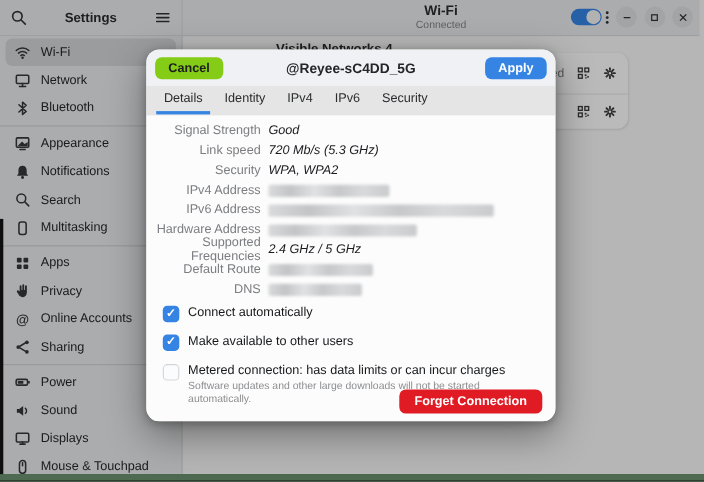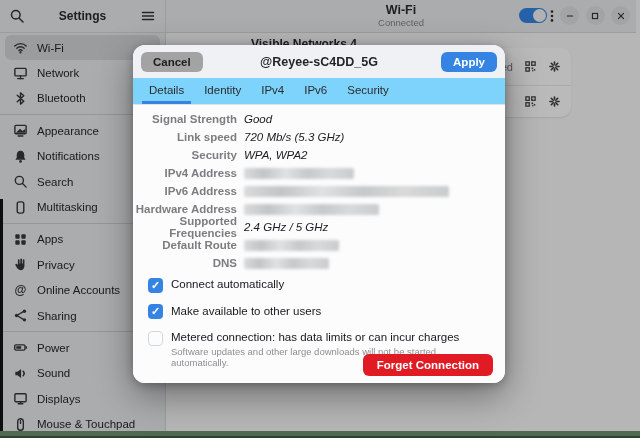--- a/index.html
+++ b/index.html
@@ -54,30 +54,30 @@
   .black-strip{position:absolute;left:0;top:199px;width:3px;height:232px;background:#0e0e0e;z-index:6;}
   
   .dialog{position:absolute;left:133px;top:45px;width:372px;height:338px;background:#fcfcfc;
     border-radius:12px;z-index:10;overflow:hidden;
     box-shadow:0 12px 36px rgba(0,0,0,0.40),0 2px 8px rgba(0,0,0,0.25);}
   .dlg-header{height:33px;background:#eff1f4;display:flex;align-items:center;padding:0 8px;
     justify-content:space-between;}
   .dlg-title{font-size:12.5px;font-weight:bold;color:#242528;position:absolute;left:0;right:0;
     text-align:center;pointer-events:none;}
   .btn{font-size:11.5px;font-weight:bold;border-radius:6px;padding:4px 12px;z-index:1;}
-  .btn-cancel{background:#a3a3a3;color:#1c1d1f;}
+  .btn-cancel{background:#84cc16;color:#1c1d1f;}
   .btn-apply{color:#fff;}
   .dlg-tabs{height:26px;display:flex;gap:6px;padding:0 9px;border-bottom:1px solid #e3e4e6;
-    background:#7dd3fc;}
+    background:#e5e5e5;}
   .tab{display:flex;align-items:center;padding:0 7px;font-size:11.5px;color:#2a2b2d;
     border-bottom:3px solid transparent;box-sizing:border-box;}
   .dlg-body{position:relative;height:calc(100% - 60px);background:#fcfcfc;}
   .details{padding-top:5px;}
   .drow{display:flex;align-items:center;height:18px;font-size:11.5px;}
-  .dlabel{width:104px;text-align:right;color:#7c7d80;flex:none;font-weight:bold;}
+  .dlabel{width:104px;text-align:right;color:#7c7d80;flex:none;}
   .dvalue{margin-left:7px;color:#1a1b1e;font-style:italic;}
   .blurval{margin-left:7px;height:11px;border-radius:2px;filter:blur(1.6px);
     background:linear-gradient(90deg,#d9dadb,#c2c4c6 18%,#e0e1e2 38%,#c6c8ca 58%,#d8d9da 78%,#c9cbcd);}
   .options{position:absolute;left:15px;right:15px;top:172px;}
   .opt-row{display:flex;gap:8px;margin-bottom:11px;align-items:flex-start;}
   .box{width:15px;height:15px;border-radius:4px;flex:none;display:flex;align-items:center;
     justify-content:center;box-sizing:border-box;margin-top:0.5px;}
   .box .ck{color:#fff;font-size:11px;font-weight:bold;line-height:1;}
   .box.unchecked{background:#fbfcfd;border:1px solid #d3d6da;}
   .opt-label{font-size:11.5px;color:#17181b;line-height:1.3;}

